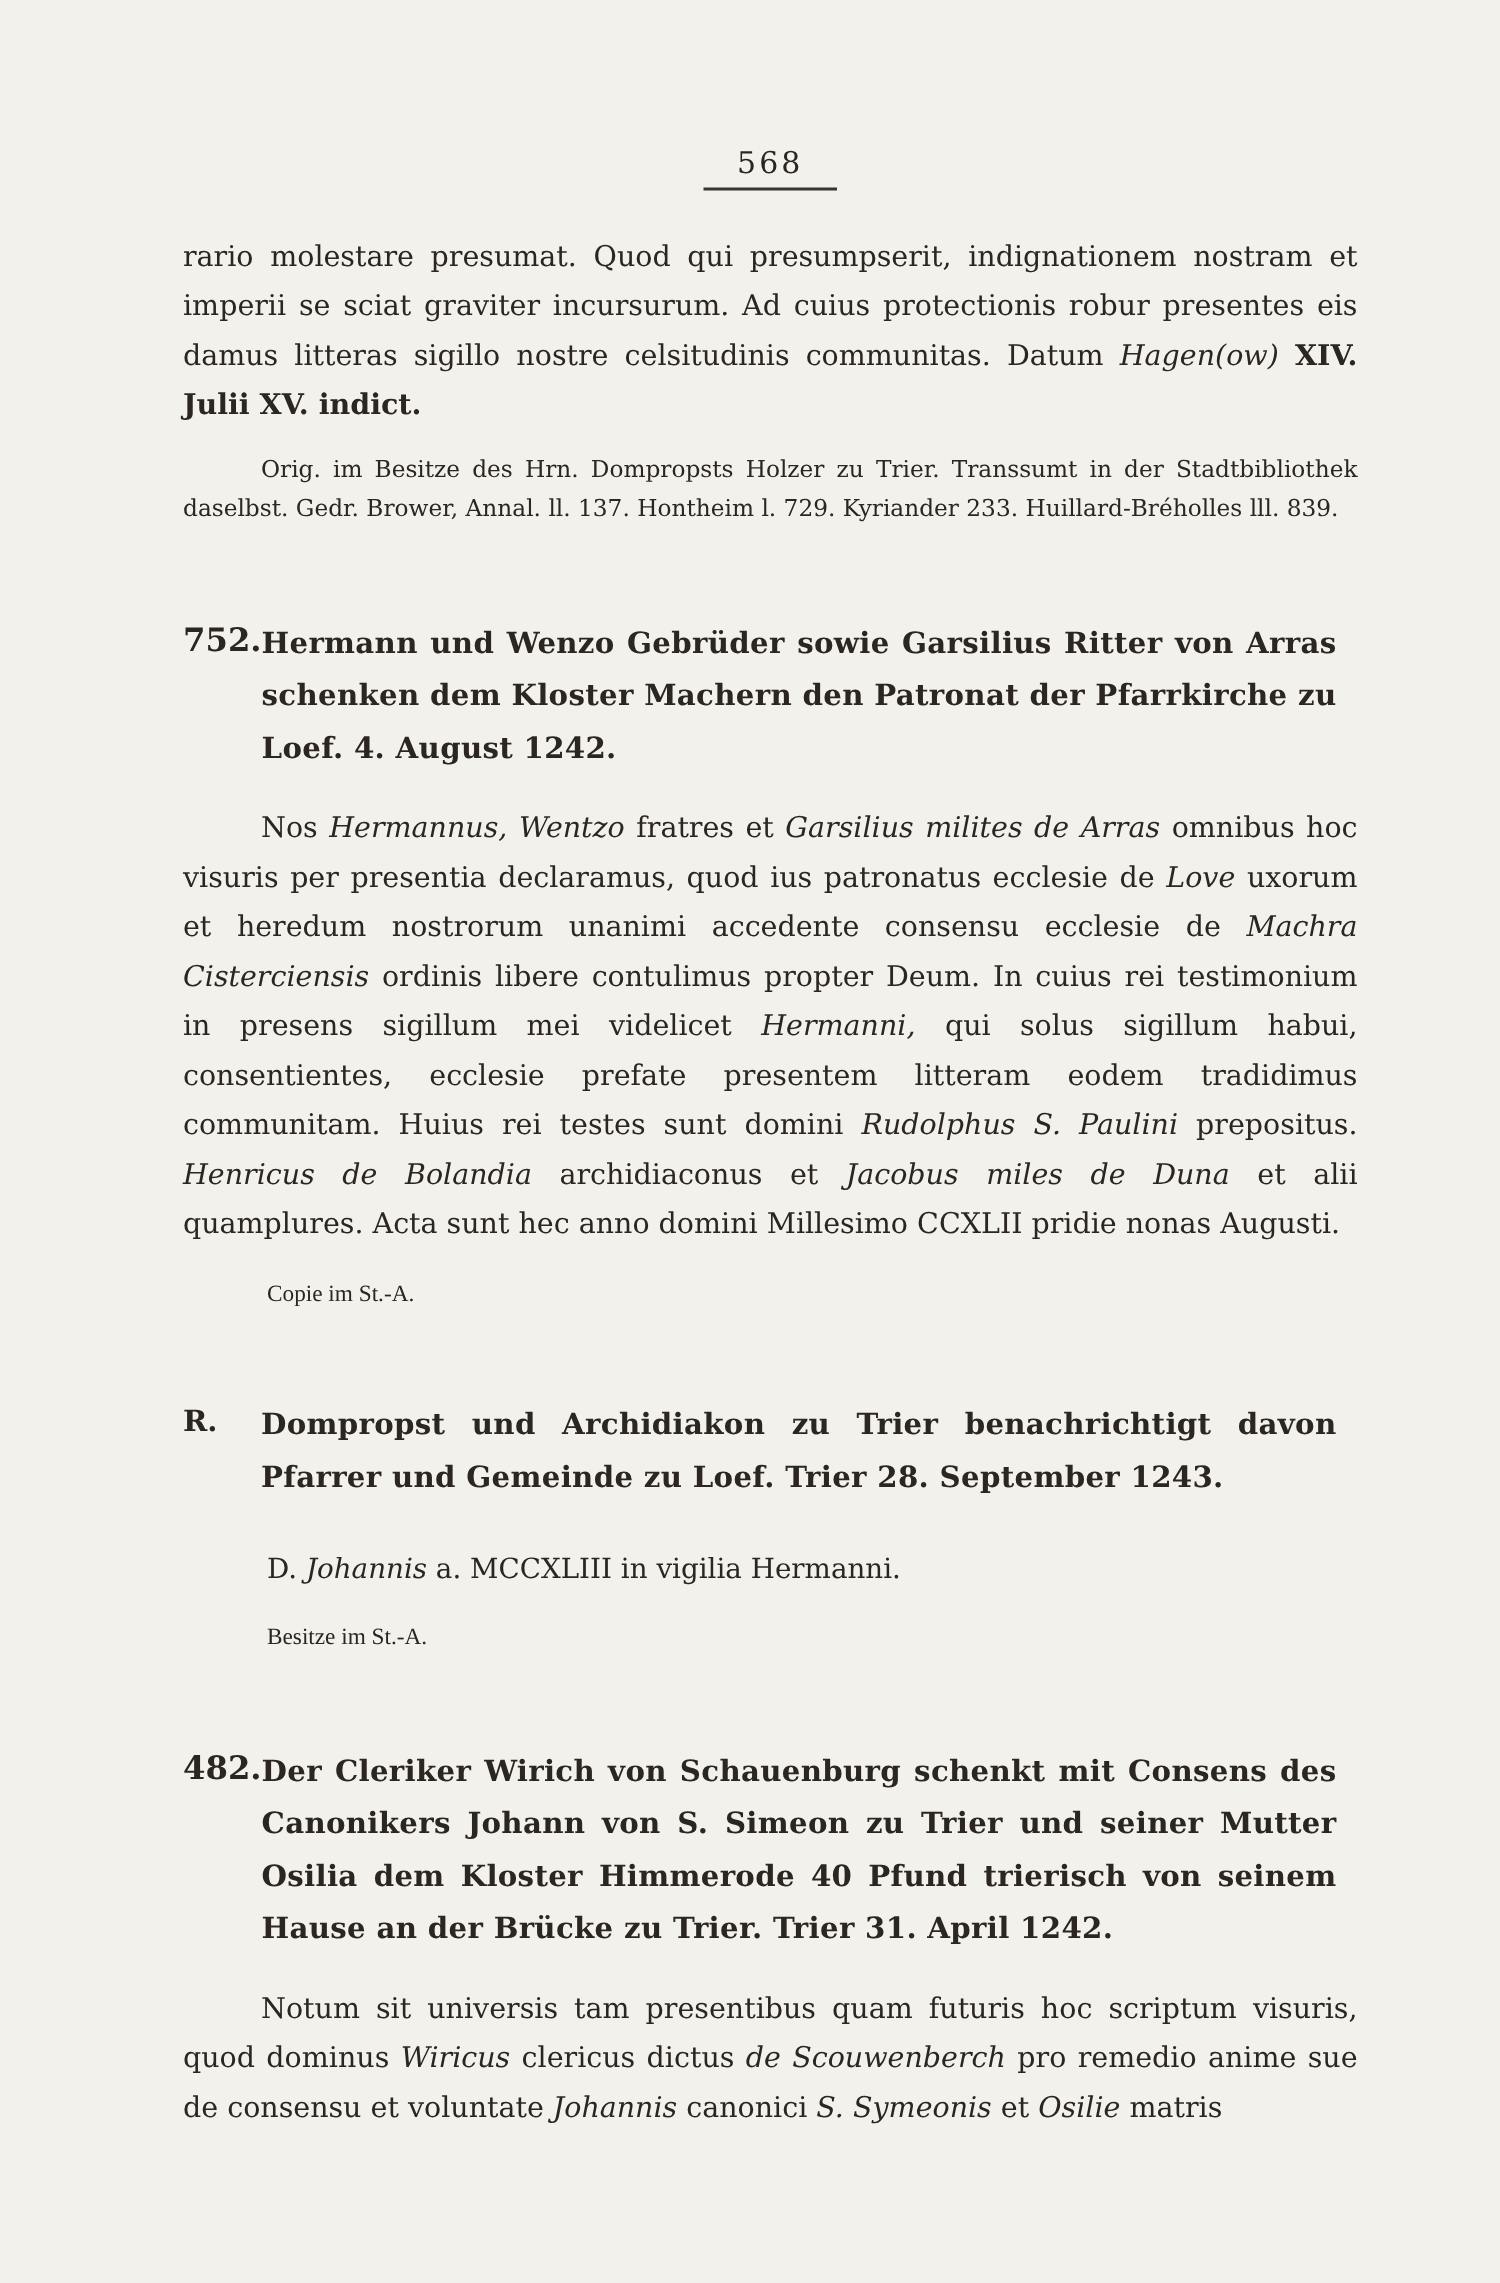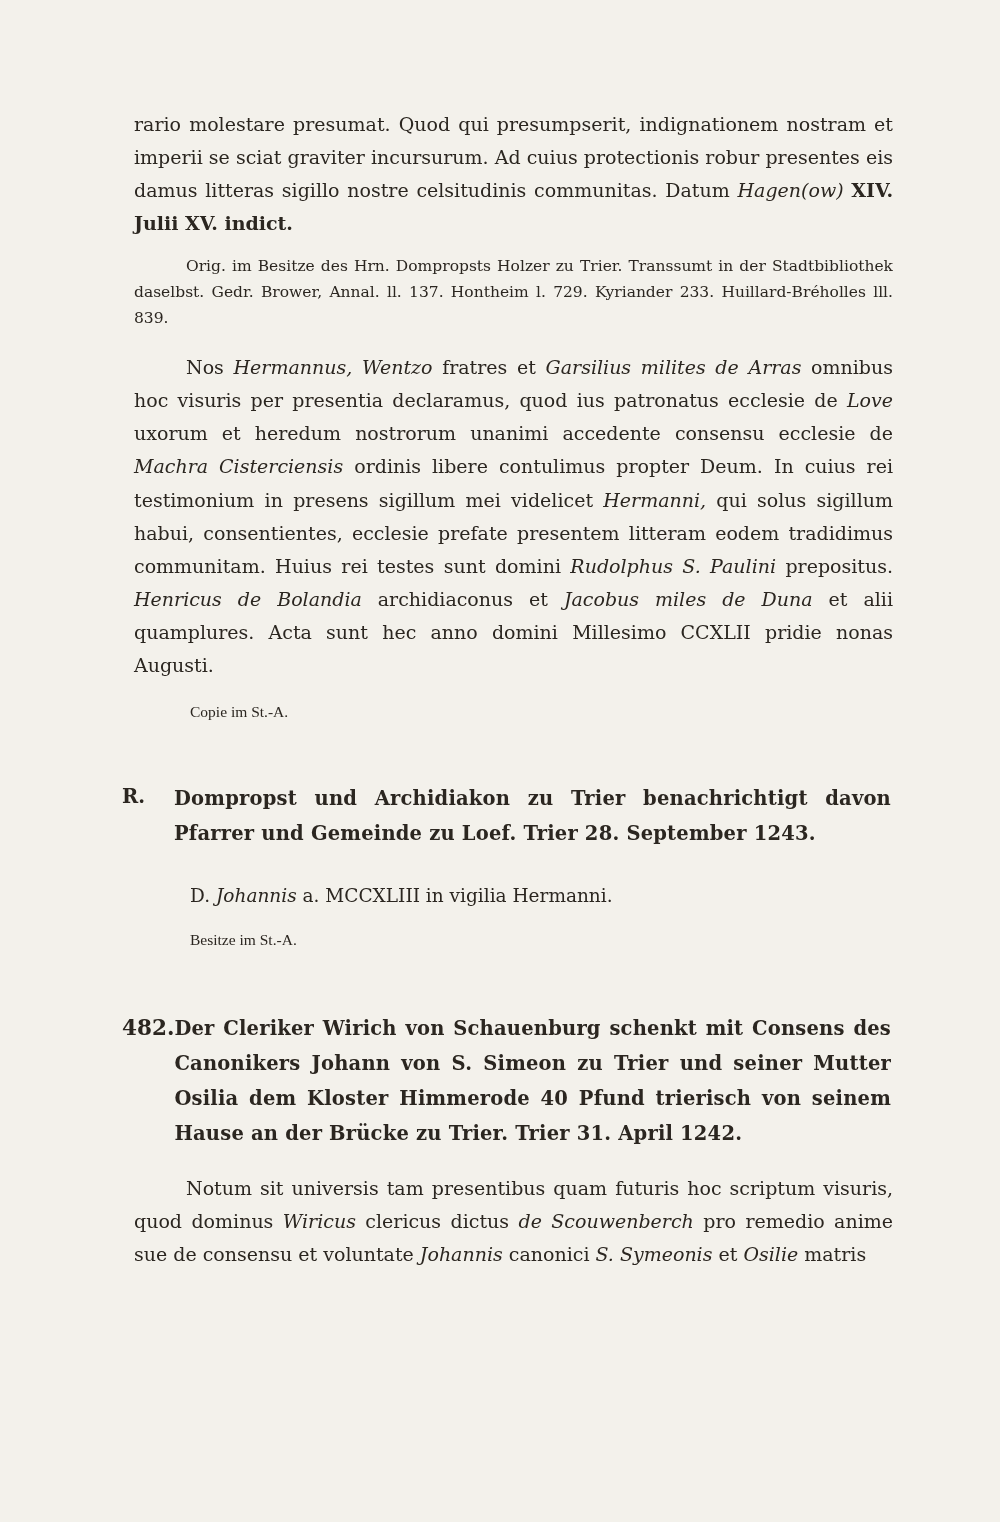--- a/index.html
+++ b/index.html
@@ -22,21 +22,21 @@
     text-align: center;
     margin: 0 0 28px 0;
   }
   .pageno {
     display: inline-block;
     font-size: 20px;
     letter-spacing: 2px;
     padding: 0 22px 5px 22px;
     border-bottom: 2px solid #3a352e;
   }
-  p { margin: 12px; }
+  p { margin: 0; }
   .bodytext {
     font-size: 19px;
     line-height: 1.74;
     text-align: justify;
   }
   .indent { text-indent: 52px; }
   .note {
     font-size: 15.5px;
     line-height: 1.66;
     text-align: justify;
@@ -85,25 +85,32 @@
     line-height: 1.6;
   }
   .it { font-style: italic; }
   .bd { font-weight: 700; }
 </style>
 </head>
 <body>
 
 <div class="page">
 
+  <div class="pageno-wrap">
+    <span class="pageno">568</span>
+  </div>
 
   <p class="bodytext"><span>rario molestare presumat.  Quod qui presumpserit, indignationem nostram et imperii se sciat graviter incursurum.  Ad cuius protectionis robur presentes eis damus litteras sigillo nostre celsitudinis communitas.  Datum </span><span class="it">Hagen(ow)</span><span> </span><span class="bd">XIV. Julii XV. indict.</span></p>
 
   <p class="note">Orig. im Besitze des Hrn. Dompropsts Holzer zu Trier.  Transsumt in der Stadtbibliothek daselbst.  Gedr. Brower, Annal. ll. 137.  Hontheim l. 729.  Kyriander 233.  Huillard-Bréholles lll. 839.</p>
 
+  <div class="entry-head">
+    <span class="entry-num">752.</span>
+    <span class="entry-title fraktur">Hermann und Wenzo Gebrüder sowie Garsilius Ritter von Arras schenken dem Kloster Machern den Patronat der Pfarrkirche zu Loef.  4. August 1242.</span>
+  </div>
 
   <p class="bodytext indent body-after-head"><span>Nos </span><span class="it">Hermannus,</span><span> </span><span class="it">Wentzo</span><span> fratres et </span><span class="it">Garsilius milites de Arras</span><span> omnibus hoc visuris per presentia declaramus, quod ius patronatus ecclesie de </span><span class="it">Love</span><span> uxorum et heredum nostrorum unanimi accedente consensu ecclesie de </span><span class="it">Machra Cisterciensis</span><span> ordinis libere contulimus propter Deum.  In cuius rei testimonium in presens sigillum mei videlicet </span><span class="it">Hermanni,</span><span> qui solus sigillum habui, consentientes, ecclesie prefate presentem litteram eodem tradidimus communitam.  Huius rei testes sunt domini </span><span class="it">Rudolphus S. Paulini</span><span> prepositus.  </span><span class="it">Henricus de Bolandia</span><span> archidiaconus et </span><span class="it">Jacobus miles de Duna</span><span> et alii quamplures.  Acta sunt hec anno domini Millesimo CCXLII pridie nonas Augusti.</span></p>
 
   <p class="note-single">Copie im St.-A.</p>
 
   <div class="entry-head regest-head">
     <span class="entry-num fraktur">R.</span>
     <span class="entry-title fraktur">Dompropst und Archidiakon zu Trier benachrichtigt davon Pfarrer und Gemeinde zu Loef.  Trier 28. September 1243.</span>
   </div>
 

